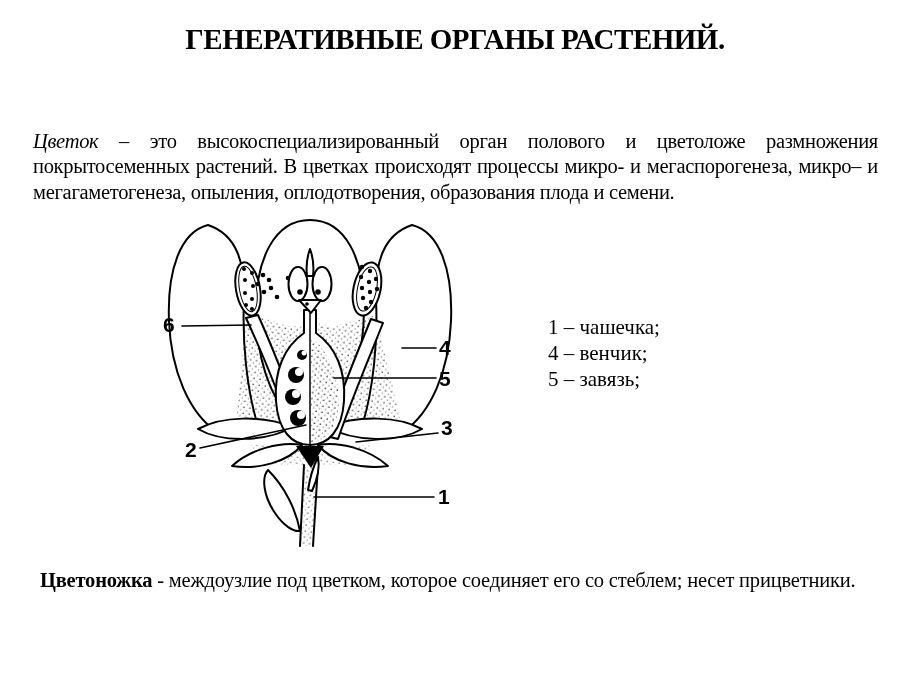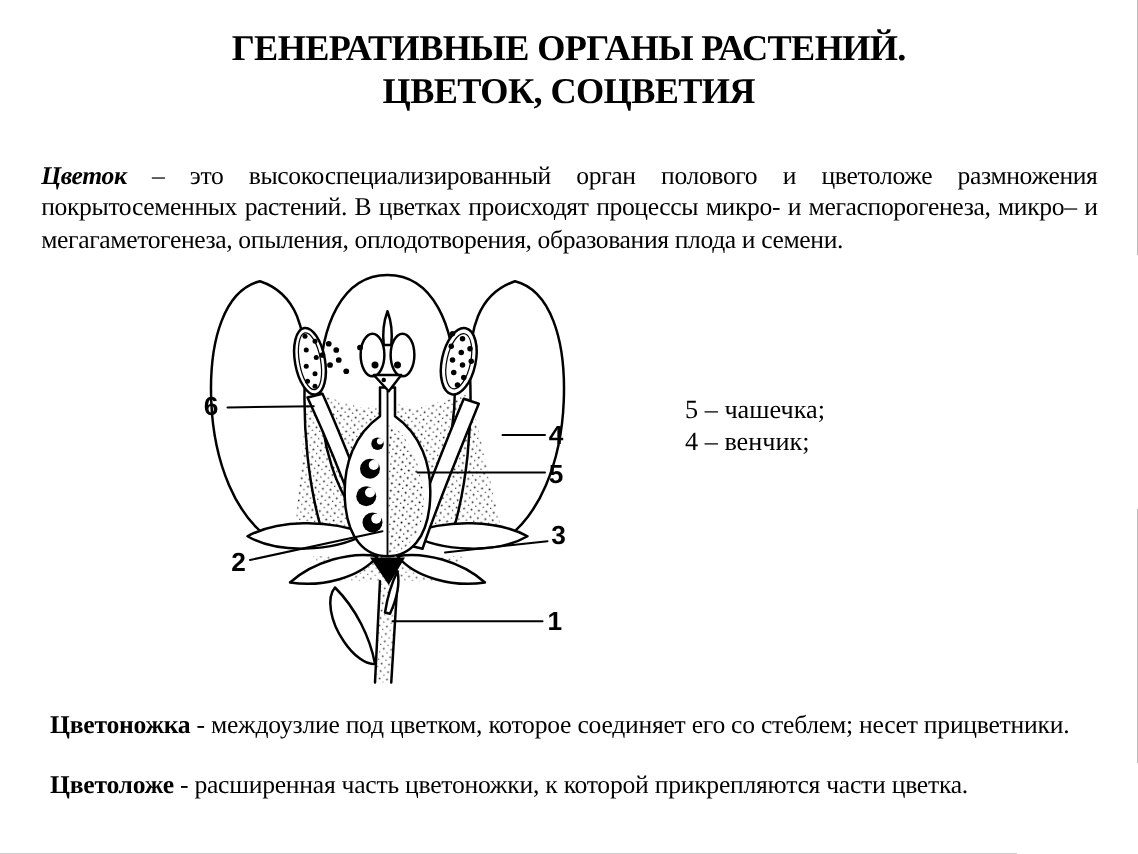--- a/index.html
+++ b/index.html
@@ -8,37 +8,36 @@
     font-family:"Liberation Serif",serif;color:#000;overflow:hidden;
   }
   .title{
     position:absolute;top:22px;left:0;width:910px;text-align:center;
     font-weight:bold;font-size:29px;line-height:34px;letter-spacing:-0.5px;
   }
   .intro{
     position:absolute;left:33px;top:108px;width:845px;
     font-size:20.5px;line-height:25.5px;text-align:justify;letter-spacing:-0.3px;
   }
-  .intro .term{font-weight:bold;font-style:italic;}
+  .intro .term{font-weight:normal;font-style:italic;}
   .diagram{position:absolute;left:150px;top:205px;}
   .legend{position:absolute;left:548px;top:314px;font-size:21px;line-height:26px;}
   .def{position:absolute;left:40px;font-size:20.5px;letter-spacing:-0.2px;white-space:nowrap;}
   .def .term{font-weight:bold;}
   .def1{top:548px;}
   .def2{top:596px;}
   svg text.num{font-family:"Liberation Sans",sans-serif;font-weight:bold;font-size:21px;}
 </style>
 </head>
 <body>
 
 <div class="slide">
 
   <div class="title">
     <div>ГЕНЕРАТИВНЫЕ ОРГАНЫ РАСТЕНИЙ.</div>
-    <div>ЦВЕТОК, СОЦВЕТИЯ</div>
   </div>
 
   <p class="intro"><span class="term">Цветок</span><span> – это высокоспециализированный орган полового и цветоложе размножения покрытосеменных растений. В цветках происходят процессы микро- и мегаспорогенеза, микро– и мегагаметогенеза, опыления, оплодотворения, образования плода и семени.</span></p>
 
   <svg class="diagram" width="340" height="345" viewBox="0 0 340 345">
     <defs>
       <pattern id="stip" width="6" height="6" patternUnits="userSpaceOnUse" patternTransform="rotate(8)">
         <circle cx="1.2" cy="1.2" r="0.75" fill="#000"></circle>
         <circle cx="4.3" cy="4.0" r="0.55" fill="#000"></circle>
       </pattern>
@@ -168,21 +167,21 @@
       <text class="num" x="13" y="127">6</text>
       <text class="num" x="35" y="252">2</text>
       <text class="num" x="289" y="150">4</text>
       <text class="num" x="289" y="181">5</text>
       <text class="num" x="291" y="230">3</text>
       <text class="num" x="288" y="299">1</text>
     </g>
   </svg>
 
   <div class="legend">
-    <div>5 – чашечка;</div>
+    <div>1 – чашечка;</div>
     <div>4 – венчик;</div>
+    <div>5 – завязь;</div>
   </div>
 
   <p class="def def1"><span class="term">Цветоножка</span><span> - междоузлие под цветком, которое соединяет его со стеблем; несет прицветники.</span></p>
 
-  <p class="def def2"><span class="term">Цветоложе</span><span> - расширенная часть цветоножки, к которой прикрепляются части цветка.</span></p>
 
 </div>
 
 </body></html>

